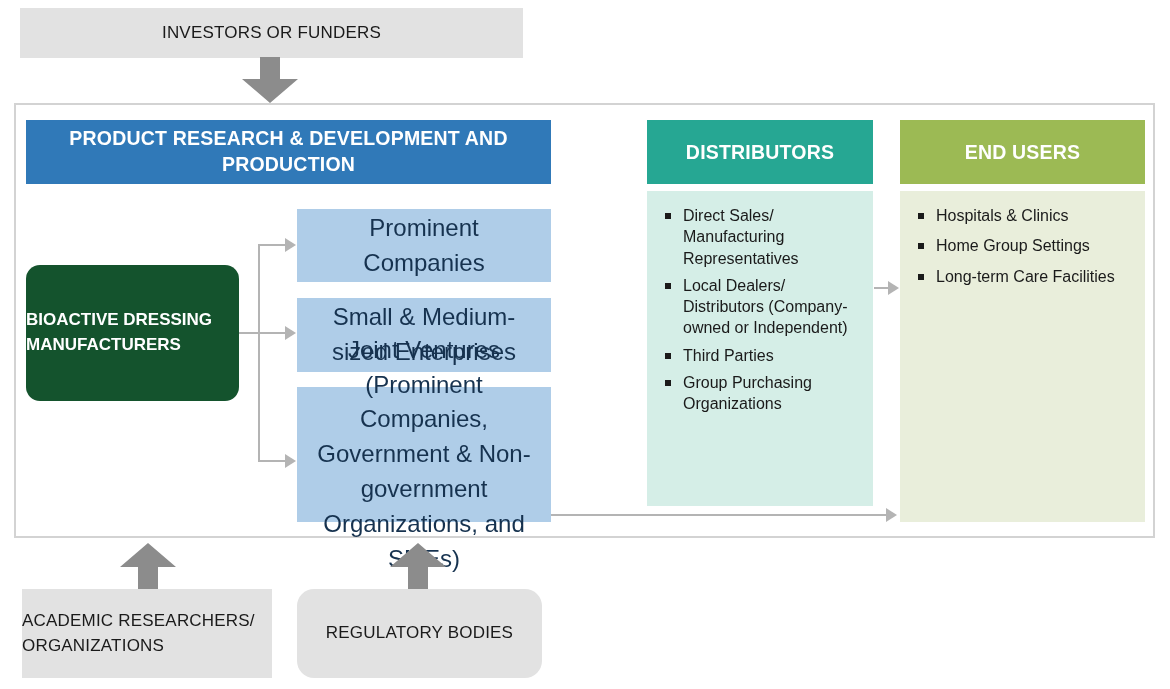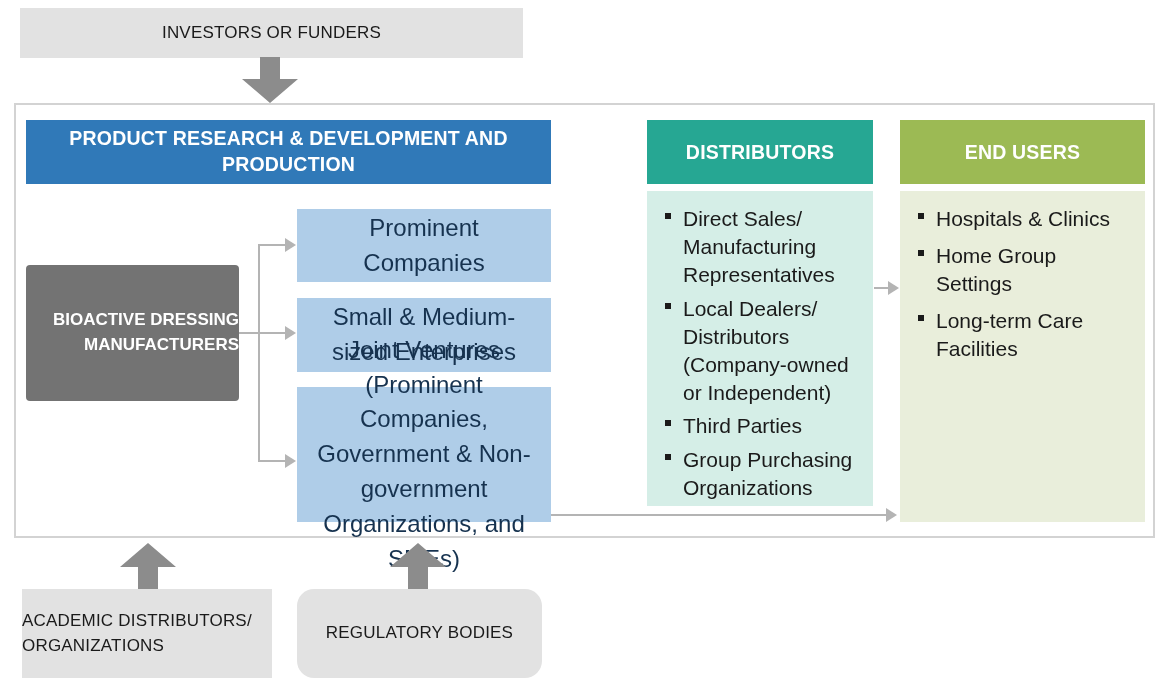--- a/index.html
+++ b/index.html
@@ -47,30 +47,30 @@
     color: #ffffff;
     font-weight: bold;
     letter-spacing: 0.2px;
   }
   #prd-header { background: #3079b8; font-size: 19.5px; line-height: 1.32; padding: 0 16px; }
   #dist-header { background: #26a793; font-size: 19.5px; }
   #end-header  { background: #9cba54; font-size: 19.5px; }
 
   
   #manufacturer-box {
-    background: #737373;
-    border-radius: 4px;
+    background: #14532d;
+    border-radius: 14px;
     color: #ffffff;
     font-weight: bold;
     font-size: 17px;
     line-height: 1.45;
     display: flex;
     align-items: center;
     justify-content: center;
-    text-align: right;
+    text-align: left;
   }
 
   
   .sub-box {
     background: #afcde8;
     color: #16324f;
     font-size: 24px;
     line-height: 1.45;
     display: flex;
     align-items: center;
@@ -84,21 +84,21 @@
     padding: 14px 14px 10px 16px;
   }
   #dist-body { background: #d5eee7; }
   #end-body  { background: #e9eedb; }
 
   .bullet-list { margin: 0; padding: 0; list-style: none; }
   .bullet-list li {
     position: relative;
     padding-left: 20px;
     margin-bottom: 6px;
-    font-size: 21px;
+    font-size: 16px;
     line-height: 1.33;
     color: #1a1a1a;
   }
   .bullet-list li::before {
     content: "";
     position: absolute;
     left: 2px;
     top: 8px;
     width: 6px;
     height: 6px;
@@ -207,19 +207,19 @@
       <polygon points="31,0 59,24 41,24 41,47 21,47 21,24 3,24" fill="#8c8c8c"></polygon>
     </svg>
   </div>
   <div class="block-arrow-up" style="left:387px; top:543px;">
     <svg width="62" height="48" viewBox="0 0 62 48">
       <polygon points="31,0 59,24 41,24 41,47 21,47 21,24 3,24" fill="#8c8c8c"></polygon>
     </svg>
   </div>
 
   <div class="abs gray-box" style="left:22px; top:589px; width:250px; height:89px;">
-    <span>ACADEMIC DISTRIBUTORS/ ORGANIZATIONS</span>
+    <span>ACADEMIC RESEARCHERS/ ORGANIZATIONS</span>
   </div>
   <div class="abs gray-box" style="left:297px; top:589px; width:245px; height:89px;border-radius:17px;">
     <span>REGULATORY BODIES</span>
   </div>
 
 </div>
 
 </body></html>

